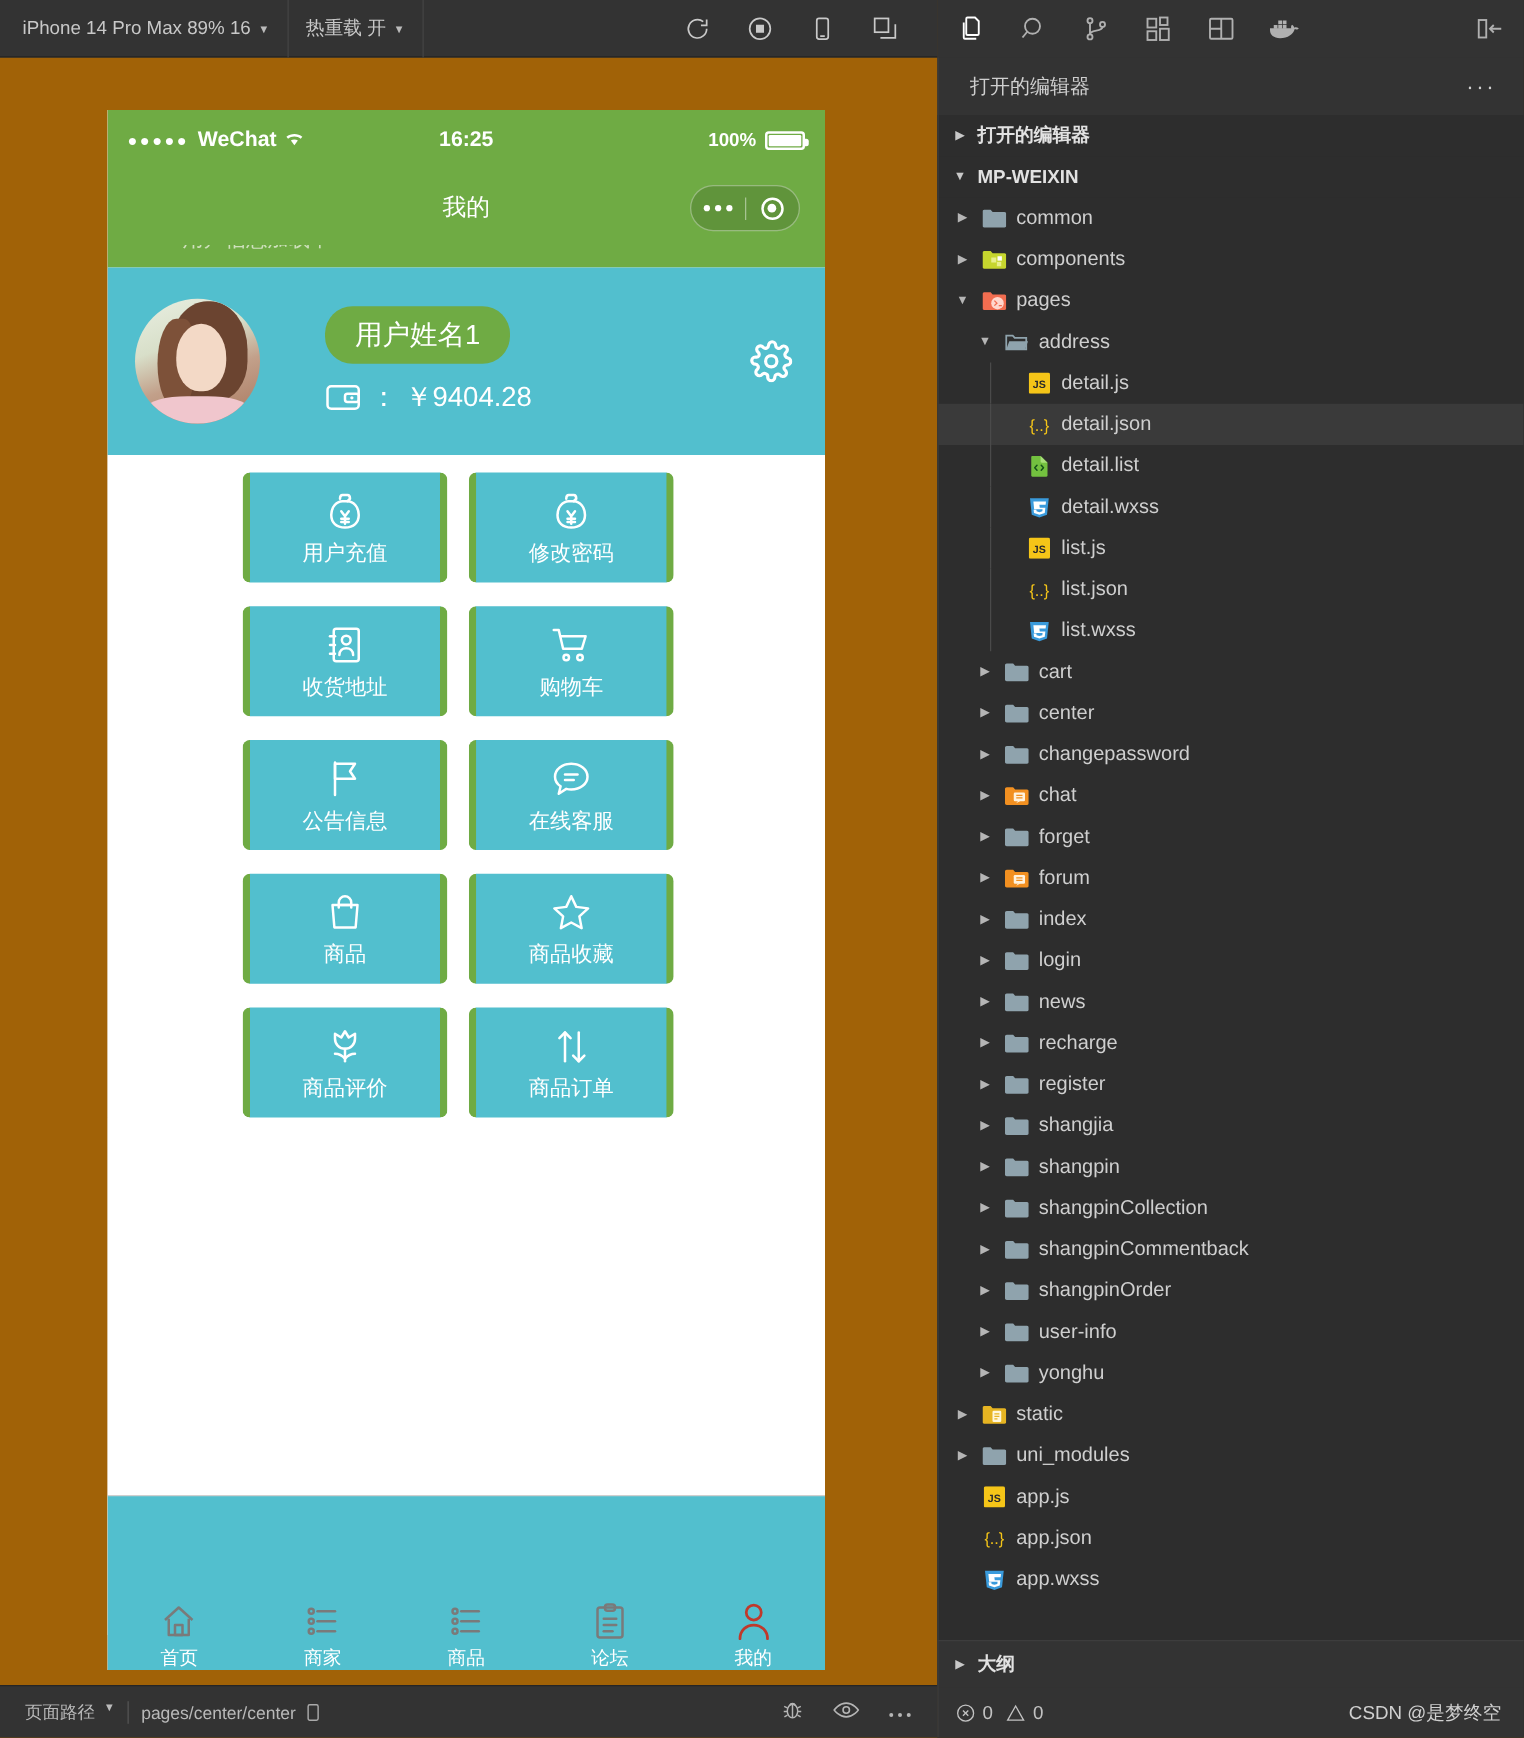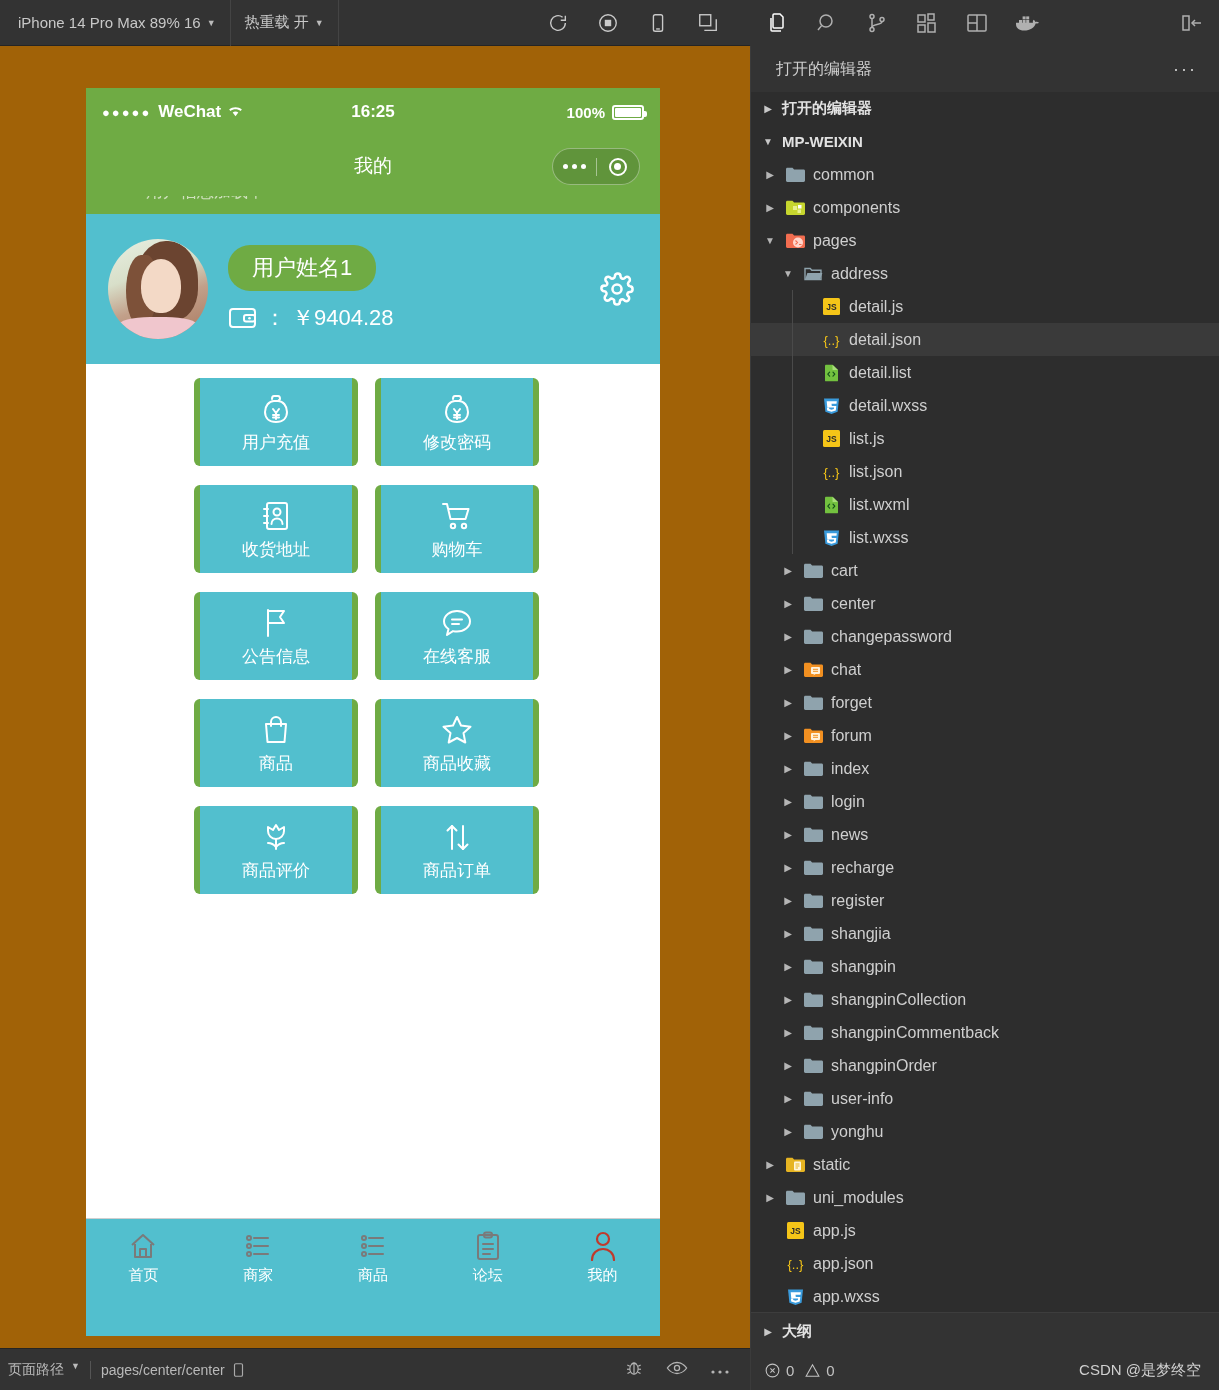--- a/index.html
+++ b/index.html
@@ -68,21 +68,21 @@
   .cap-ring { width:18px; height:18px; border:2px solid #fff; border-radius:50%; display:flex; align-items:center; justify-content:center;}
   .cap-ring i { width:7px; height:7px; border-radius:50%; background:#fff; display:block;}
 
   .ph-clip { height: 18px; background: #6fab44; overflow: hidden; position: relative; }
   .ph-clip span {
     position: absolute; left: 60px; top: -16px; font-size: 17px; color: #cfe0bd; white-space: nowrap;
   }
 
   .ph-user {
     height: 150px; background: #52bfce; display: flex; align-items: center;
-    padding: 0 22px; position: relative;
+    padding: 0 22px; position: relative; gap: 32px;
   }
   .avatar {
     width: 100px; height: 100px; border-radius: 50%; overflow: hidden; flex: none;
     background: linear-gradient(160deg,#e9efe2 0%,#d8dfc9 35%,#c2a08a 60%,#a8765c 100%);
     position: relative;
   }
   .avatar .hair { position:absolute; left:28%; top:2%; width:62%; height:80%; border-radius:48% 48% 40% 40%; background:#6b4430; }
   .avatar .hair2 { position:absolute; left:18%; top:16%; width:30%; height:72%; border-radius:50% 30% 45% 50%; background:#7d5139; }
   .avatar .face { position:absolute; left:33%; top:20%; width:40%; height:54%; border-radius:50% 50% 46% 46%; background:#f3d9c6; }
   .avatar .dress { position:absolute; left:10%; bottom:0; width:80%; height:22%; background:#f0c6cd; border-radius:40% 40% 0 0;}
@@ -104,36 +104,36 @@
     border-left: 6px solid #6fab44; border-right: 6px solid #6fab44;
     border-radius: 6px; color: #fff;
     display: flex; flex-direction: column; align-items: center; justify-content: center; gap: 4px;
   }
   .tile .t-ic { height: 36px; display:flex; align-items:center; justify-content:center; }
   .tile .t-lb { font-size: 17px; }
 
   .ph-spacer { background: #fff; height: 414px; }
 
   .tabbar {
-    position: absolute; bottom: 0; left: 0; right: 0; height: 118px;
+    position: absolute; bottom: 0; left: 0; right: 0; height: 140px;
     background: #52bfce; border-top: 1px solid #cfcfcf;
-    display: flex; align-items: flex-start; padding-top: 10px;
+    display: flex; align-items: flex-end; padding-top: 10px;
   }
   .tab { flex: 1; display: flex; flex-direction: column; align-items: center; gap: 3px; }
   .tab .tb-i { height: 34px; display:flex; align-items:center; justify-content:center; color:#7a7a7a; }
   .tab .tb-t { font-size: 15px; color: #ffffff; }
   .tab.active .tb-i { color: #c0392b; }
 
   
   .sim-status {
     position: absolute; left: 0; bottom: 0; width: 750px; height: 42px;
     background: #333333; display: flex; align-items: center;
     color: #b9b9b9; font-size: 14px; border-top: 1px solid #252525;
   }
-  .ss-left { display:flex; align-items:flex-start; gap:7px; padding-left: 8px; }
+  .ss-left { display:flex; align-items:flex-start; gap:7px; padding-left: 20px; }
   .ss-sep { width:1px; height:18px; background:#555; margin: 0 10px; }
   .ss-path { color:#b9b9b9; }
   .ss-copy { width: 15px; height: 16px; margin-left: 6px; color:#aaa; }
   .ss-spacer { flex:1; }
   .ss-icons { display:flex; align-items:center; gap:22px; padding-right: 20px; color:#b5b5b5; }
 
   
   .vs { width: 469px; height: 1390px; background: #333333; position: relative; display:flex; flex-direction: column; }
   .vs-actions {
     height: 46px; background: #333333; display: flex; align-items: center;
@@ -686,32 +686,20 @@
             <svg width="21" height="17" viewBox="0 0 21 17">
               <text x="10.5" y="13.5" font-size="13" font-family="Liberation Sans, sans-serif" fill="#f5c518" text-anchor="middle">{..}</text>
             </svg>
           </span>
           <span>list.json</span>
         </div>
         <div class="row" style="padding-left: 48px;">
           <span class="guide" style="left:42px"></span>
           <span class="tw blank">▶</span>
           <span class="ficon">
-            <svg width="15" height="18" viewBox="0 0 15 18">
-              <path d="M1 1.6C1 1.1 1.4.7 1.9.7h6.6L14 6.1v10.3c0 .5-.4.9-.9.9H1.9c-.5 0-.9-.4-.9-.9z" fill="#73c13f"></path>
-              <path d="M8.5.7 14 6.1H9.4c-.5 0-.9-.4-.9-.9z" fill="#a7de79"></path>
-              <path d="M5.6 8.2 3.8 10.2l1.8 2M9 8.2l1.8 2-1.8 2" stroke="#14521a" stroke-width="1.2" fill="none" stroke-linecap="round" stroke-linejoin="round"></path>
-            </svg>
-          </span>
-          <span>list.wxml</span>
-        </div>
-        <div class="row" style="padding-left: 48px;">
-          <span class="guide" style="left:42px"></span>
-          <span class="tw blank">▶</span>
-          <span class="ficon">
             <svg width="19" height="18" viewBox="0 0 19 18">
               <path d="M2 1.5h15l-1.4 13.2L9.5 17l-6.1-2.3z" fill="#3a9bdc"></path>
               <path d="M9.5 4.2h5.3l-.3 2.6H9.5l.3 2.3h4.5l-.5 4.3-4.3 1.4-4.3-1.4-.3-2.6h2.2l.15 1.3 2.25.7 2.35-.7.2-1.7H5.3l-.6-6.2z" fill="#fff"></path>
             </svg>
           </span>
           <span>list.wxss</span>
         </div>
         <div class="row" style="padding-left: 30px;">
           <span class="tw">▶</span>
           <span class="ficon">

